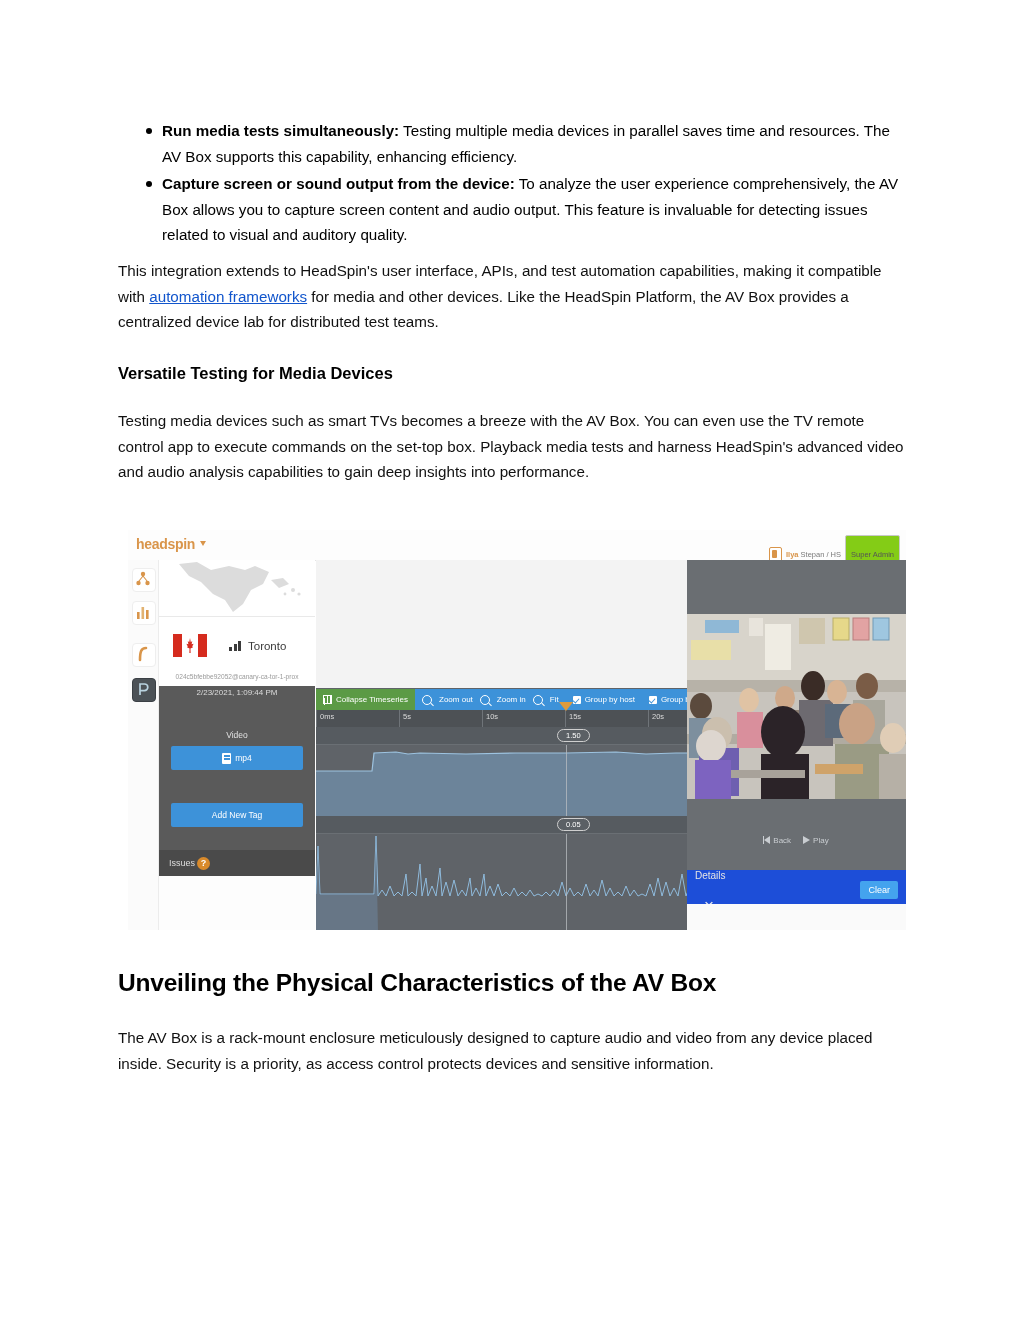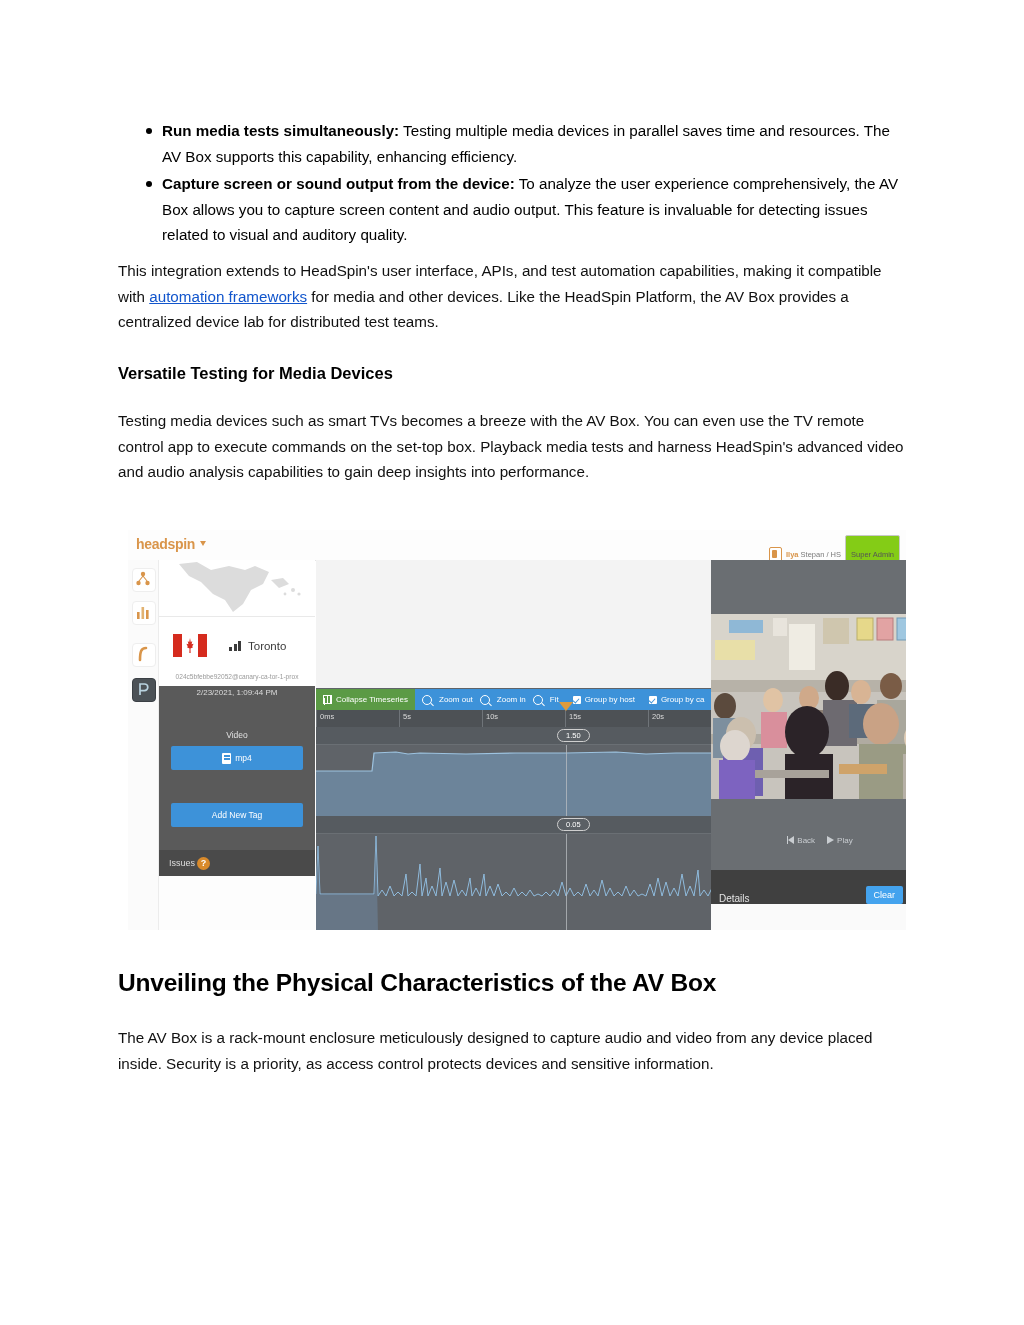--- a/index.html
+++ b/index.html
@@ -225,21 +225,20 @@
     position:absolute;left:250px;top:0;bottom:0;width:1px;background:#b9bdc1;opacity:.75;
   }
 
   
   .vpanel{
     position:absolute;left:685px;top:30px;width:93px;height:370px;background:#6a6e72;
   }
   .vplayer{
     position:absolute;left:-126px;top:0;width:219px;height:370px;background:#6a6e72;
     overflow:hidden;
-    margin-left:24px;
   }
   .vframe{
     position:absolute;left:0;top:54px;width:219px;height:185px;overflow:hidden;
     background:#9aa3ad;
   }
   .vcontrols{
     position:absolute;left:0;top:270px;width:219px;height:20px;
     display:flex;align-items:center;justify-content:center;gap:12px;
     font-size:8px;color:#c9cdd1;
   }
@@ -249,22 +248,22 @@
     border-right:6px solid #c9cdd1;position:relative;
   }
   .ic-back:after{
     content:"";position:absolute;right:0px;top:-4px;width:1.5px;height:8px;background:#c9cdd1;
   }
   .ic-play{
     width:0;height:0;border-top:4px solid transparent;border-bottom:4px solid transparent;
     border-left:7px solid #c9cdd1;
   }
   .details-bar{
-    position:absolute;left:0;top:310px;width:219px;height:34px;background:#404040;
-    display:flex;align-items:flex-end;padding:0 8px;box-sizing:border-box;
+    position:absolute;left:0;top:310px;width:219px;height:34px;background:#1d4ed8;
+    display:flex;align-items:flex-start;padding:0 8px;box-sizing:border-box;flex-direction:column;
   }
   .details-bar .lbl{font-size:10px;color:#e4e4e4;}
   .clear-btn{
     margin-left:auto;background:#44a3ee;color:#fff;font-size:9px;border-radius:2px;
     padding:4px 8px;
   }
   .close-x{
     margin-left:9px;color:#eee;font-size:17px;line-height:14px;font-weight:300;
   }
   .bottom-white{

